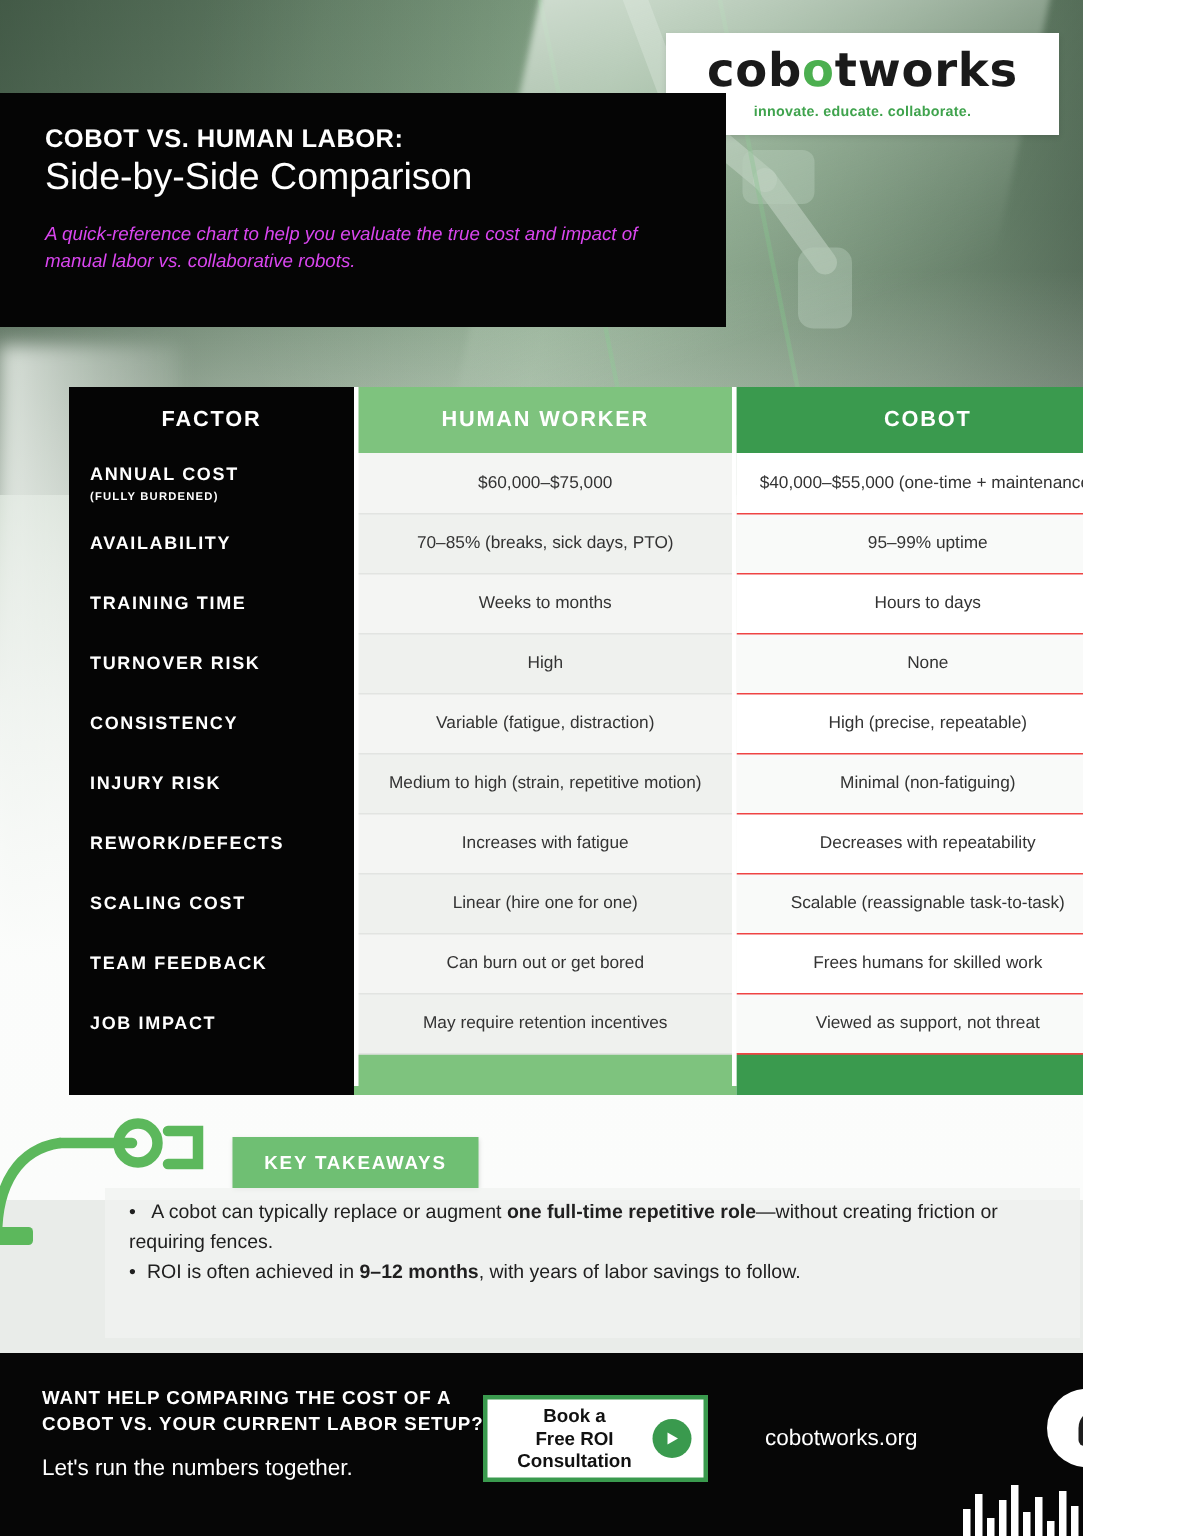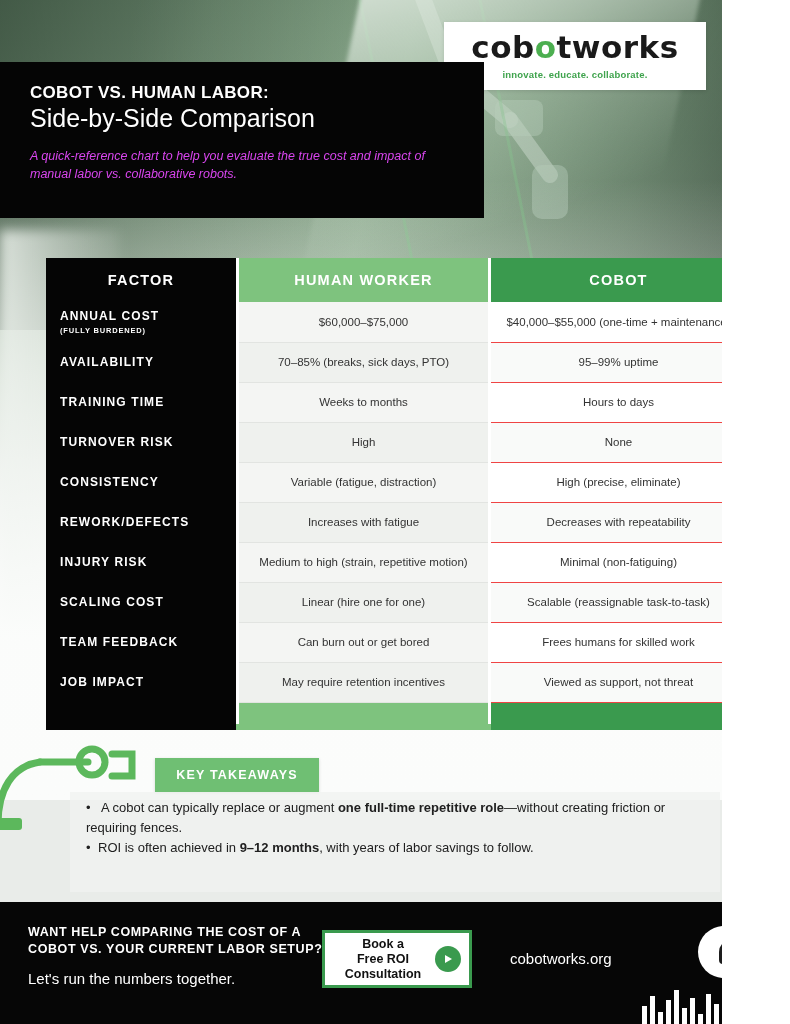--- a/index.html
+++ b/index.html
@@ -290,31 +290,31 @@
           <td class="cobot">Hours to days</td>
         </tr>
         <tr>
           <td class="factor">TURNOVER RISK</td>
           <td class="human">High</td>
           <td class="cobot">None</td>
         </tr>
         <tr>
           <td class="factor">CONSISTENCY</td>
           <td class="human">Variable (fatigue, distraction)</td>
-          <td class="cobot">High (precise, eliminate)</td>
+          <td class="cobot">High (precise, repeatable)</td>
+        </tr>
+        <tr>
+          <td class="factor">INJURY RISK</td>
+          <td class="human">Medium to high (strain, repetitive motion)</td>
+          <td class="cobot">Minimal (non-fatiguing)</td>
         </tr>
         <tr>
           <td class="factor">REWORK/DEFECTS</td>
           <td class="human">Increases with fatigue</td>
           <td class="cobot">Decreases with repeatability</td>
-        </tr>
-        <tr>
-          <td class="factor">INJURY RISK</td>
-          <td class="human">Medium to high (strain, repetitive motion)</td>
-          <td class="cobot">Minimal (non-fatiguing)</td>
         </tr>
         <tr>
           <td class="factor">SCALING COST</td>
           <td class="human">Linear (hire one for one)</td>
           <td class="cobot">Scalable (reassignable task-to-task)</td>
         </tr>
         <tr>
           <td class="factor">TEAM FEEDBACK</td>
           <td class="human">Can burn out or get bored</td>
           <td class="cobot">Frees humans for skilled work</td>

